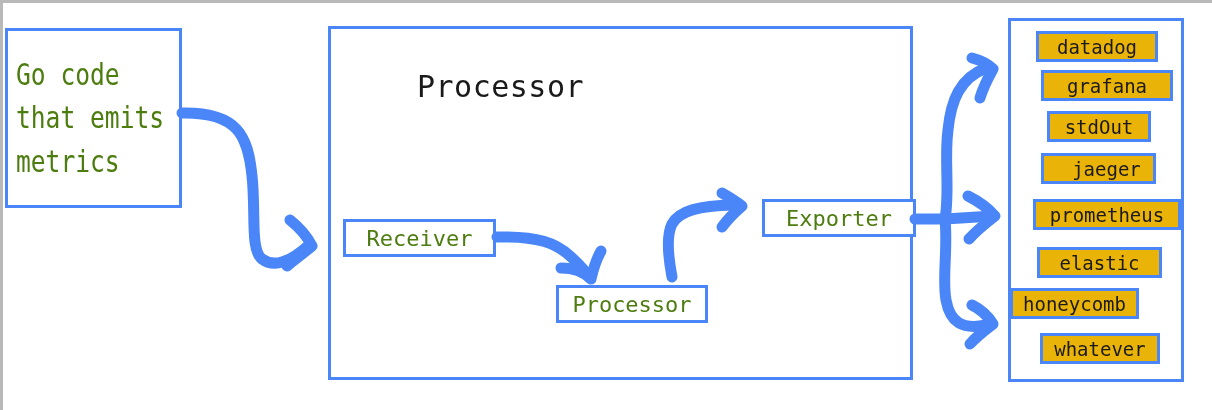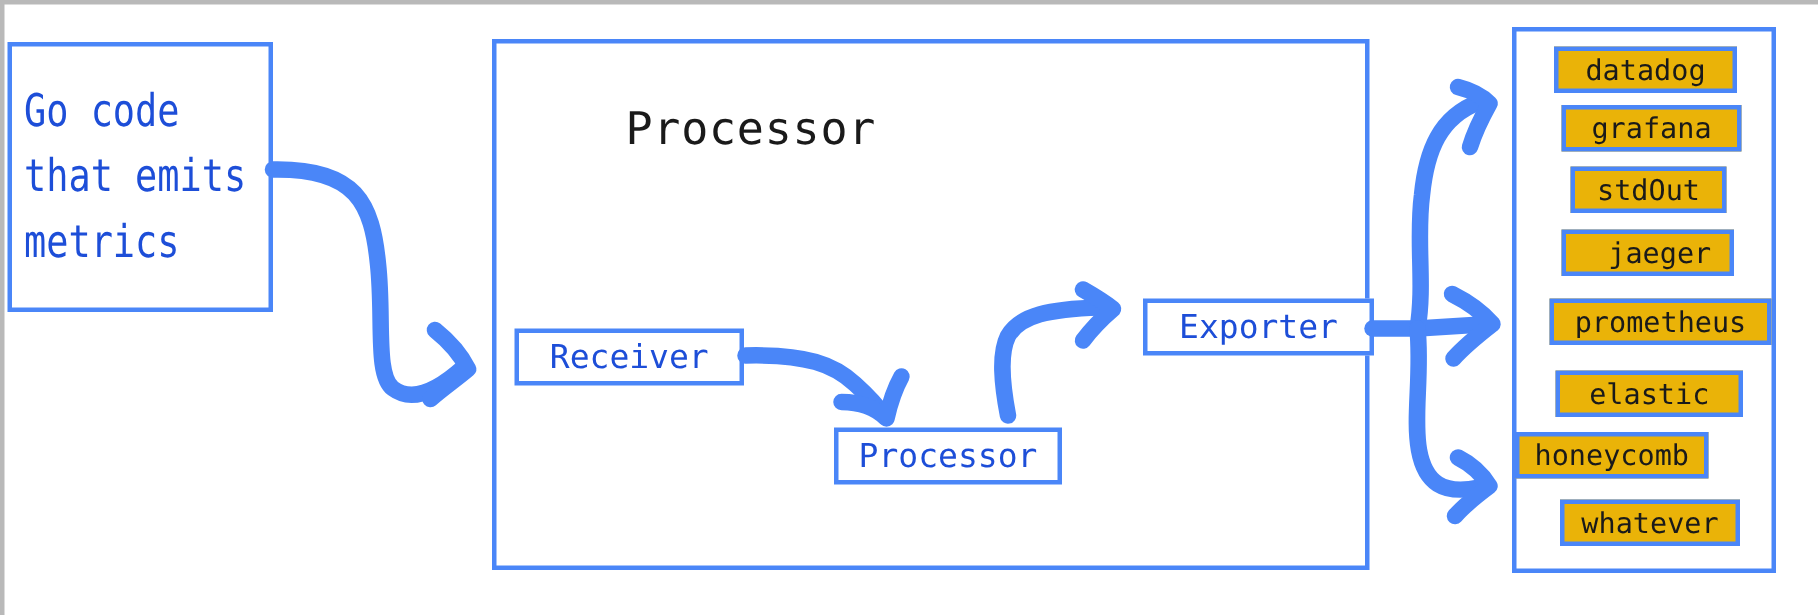--- a/index.html
+++ b/index.html
@@ -15,21 +15,21 @@
   #frame-left{position:absolute;left:0;top:0;width:3px;height:410px;background:#b9b9b9;}
 
   #canvas{position:absolute;left:0;top:0;width:1212px;height:410px;}
 
   .box{
     position:absolute;
     box-sizing:border-box;
     background:#ffffff;
     border:3px solid var(--accent,#4a86f8);
     display:flex;align-items:center;justify-content:center;
-    color:#1d4ed8;
+    color:#4d7c0f;
     white-space:nowrap;
   }
 
   
   #source-box{
     left:5px;top:28px;width:177px;height:180px;
     border-width:3px;
     flex-direction:column;align-items:flex-start;justify-content:center;
     padding:4px 0 4px 8px;
     font-family:"DejaVu Sans Mono",monospace;
@@ -85,21 +85,21 @@
   <div id="collector-box" class="box"></div>
   <div id="collector-title">Processor</div>
 
   <div id="receiver-box" class="box">Receiver</div>
   <div id="processor-box" class="box">Processor</div>
   <div id="exporter-box" class="box">Exporter</div>
 
   <div id="backends-box" class="box"></div>
   <div id="backends-list">
       <div class="backend" style="left: 1036px; top: 31px; width: 122px;">datadog</div>
-      <div class="backend" style="left: 1041px; top: 70px; width: 120px;">grafana</div>
+      <div class="backend" style="left: 1041px; top: 70px; width: 132px;">grafana</div>
       <div class="backend" style="left: 1047px; top: 111px; width: 104px;">stdOut</div>
       <div class="backend" style="left: 1041px; top: 153px; width: 115px; padding-left: 16px;">jaeger</div>
       <div class="backend" style="left: 1033px; top: 199px; width: 148px;">prometheus</div>
       <div class="backend" style="left: 1037px; top: 247px; width: 125px;">elastic</div>
       <div class="backend" style="left: 1010px; top: 288px; width: 129px;">honeycomb</div>
       <div class="backend" style="left: 1040px; top: 333px; width: 120px;">whatever</div>
     </div>
 
   <svg id="wires" viewBox="0 0 1212 410">
 

